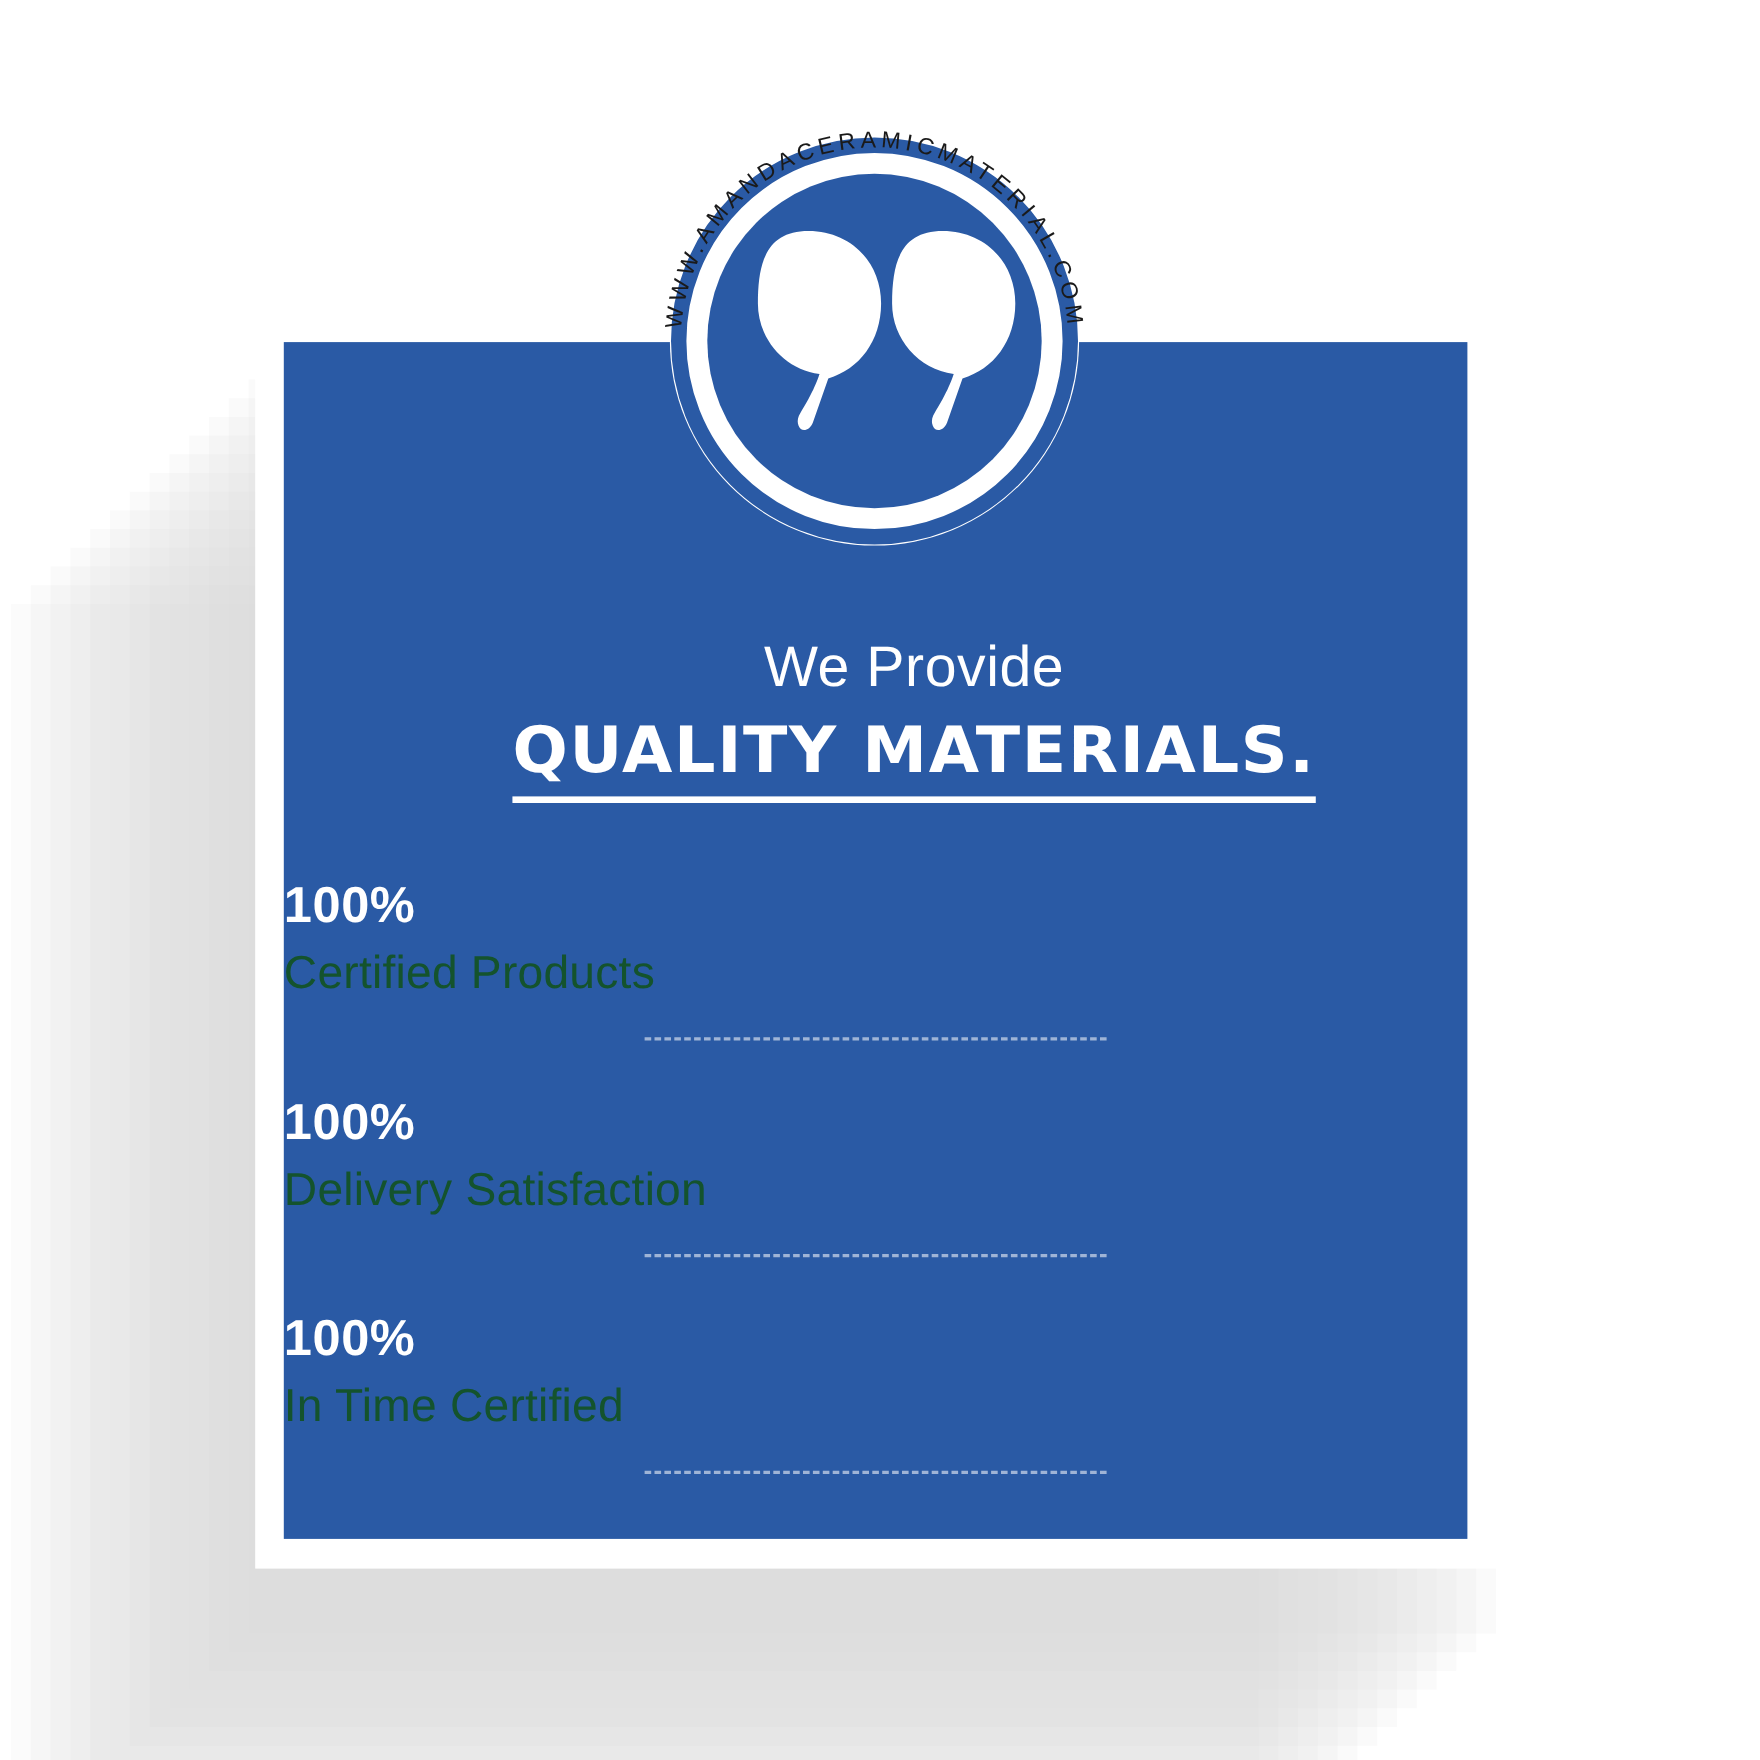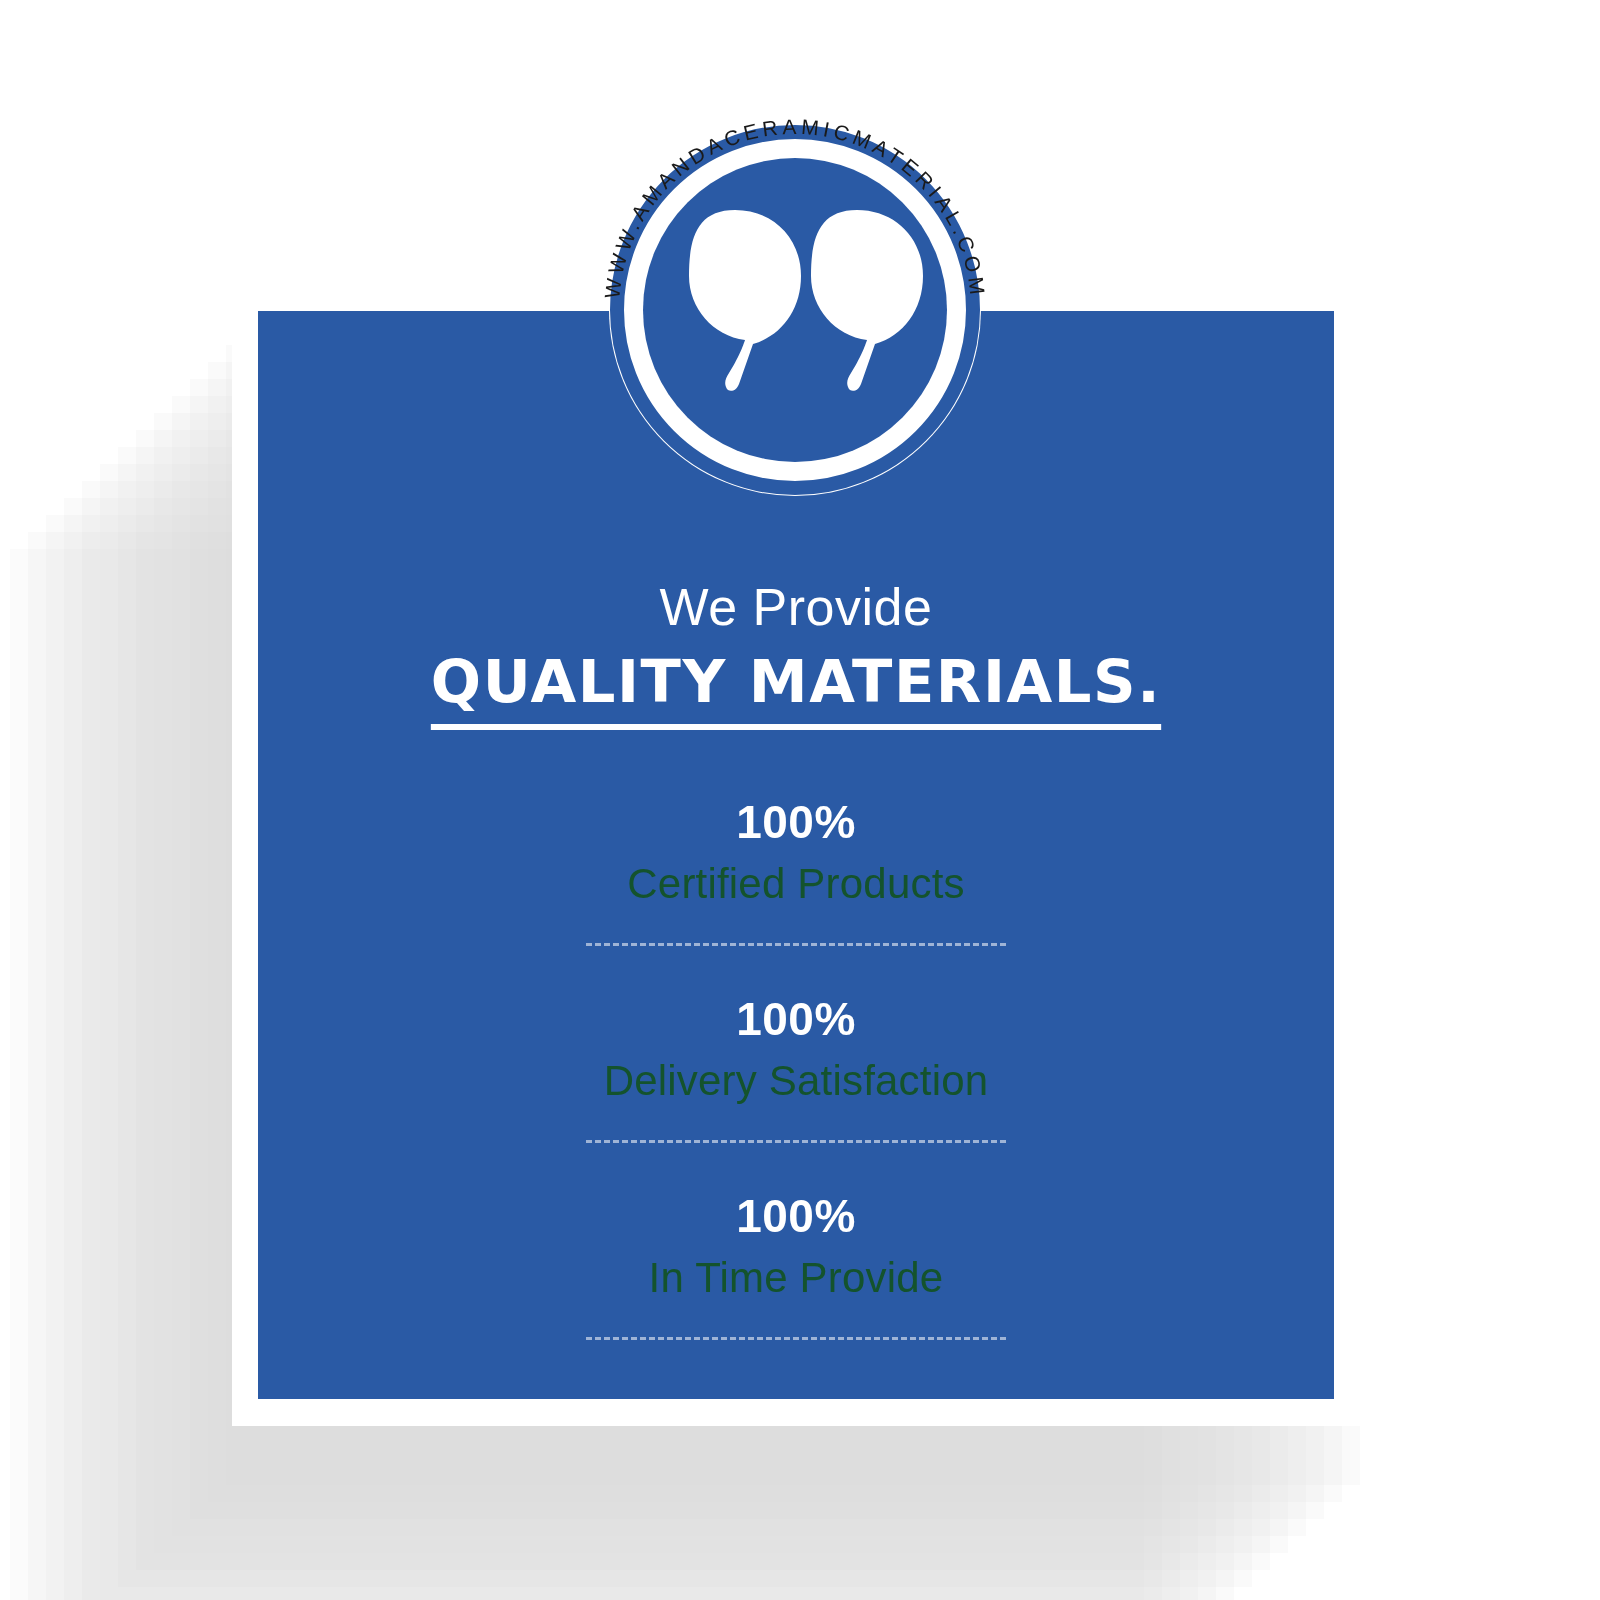--- a/index.html
+++ b/index.html
@@ -61,20 +61,21 @@
   }
   .logo-badge svg { display: block; }
 
   
   .headline-block {
     position: absolute;
     left: 258px;
     top: 580px;
     width: 1076px;
     text-align: center;
+    padding-left: 35px;
   }
   .headline-small {
     font-family: "Liberation Sans", sans-serif;
     font-size: 52px;
     font-weight: 400;
     color: #ffffff;
     letter-spacing: 0.5px;
     line-height: 1.05;
   }
   .headline-big {
@@ -92,21 +93,20 @@
   }
 
   
   .stats {
     position: absolute;
     left: 258px;
     top: 795px;
     width: 1076px;
   }
   .stat-item {
-    text-align: center;
     margin-bottom: 0;
   }
   .stat-value {
     font-family: "Liberation Sans", sans-serif;
     font-size: 46px;
     font-weight: 700;
     color: #ffffff;
     letter-spacing: 0.5px;
     line-height: 1.2;
   }
@@ -228,19 +228,19 @@
     <div class="stat-item">
       <div class="stat-value">100%</div>
       <div class="stat-label">Delivery Satisfaction</div>
       <div class="stat-rule"></div>
     </div>
 
     <div class="stat-gap"></div>
 
     <div class="stat-item">
       <div class="stat-value">100%</div>
-      <div class="stat-label">In Time Provide</div>
+      <div class="stat-label">In Time Certified</div>
       <div class="stat-rule"></div>
     </div>
 
   </div>
 
 </div>
 
 </body></html>

